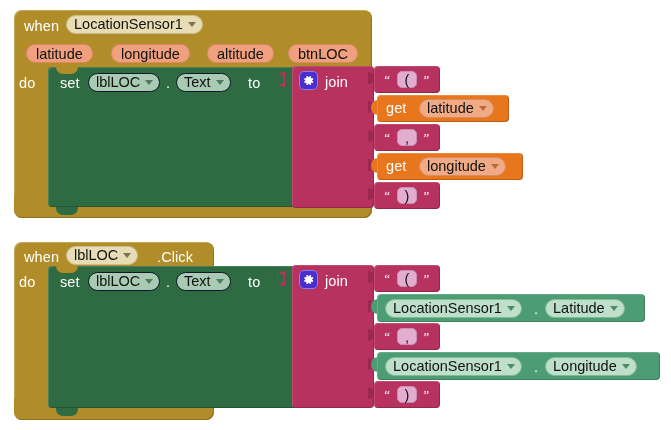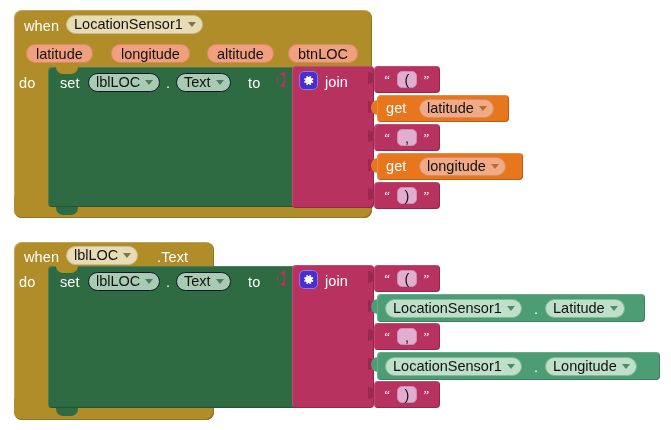--- a/index.html
+++ b/index.html
@@ -260,21 +260,21 @@
   <span class="quote" style="left:422px;top:189px;">”</span>
 
   <div class="blk event" style="left:14px;top:242px;width:200px;height:178px;"></div>
   <div class="event-lip" style="left:14px;top:398px;width:200px;height:22px;"></div>
 
   <span class="lbl" style="left:24px;top:250px;">when</span>
   <div class="pill pill-gold" style="left:66px;top:246px;">
     <span class="txt">lblLOC</span>
     <span class="caret"></span>
   </div>
-  <span class="lbl" style="left:157px;top:250px;">.Text</span>
+  <span class="lbl" style="left:157px;top:250px;">.Click</span>
 
   <span class="lbl" style="left:19px;top:275px;">do</span>
 
   <div class="blk stmt" style="left:48px;top:266px;width:258px;height:142px;"></div>
   <div class="stmt-topnotch" style="left:56px;top:266px;"></div>
   <div class="stmt-notch" style="left:56px;top:408px;"></div>
 
   <span class="lbl" style="left:60px;top:275px;">set</span>
   <div class="pill pill-green" style="left:88px;top:272px;">
     <span class="txt">lblLOC</span>

